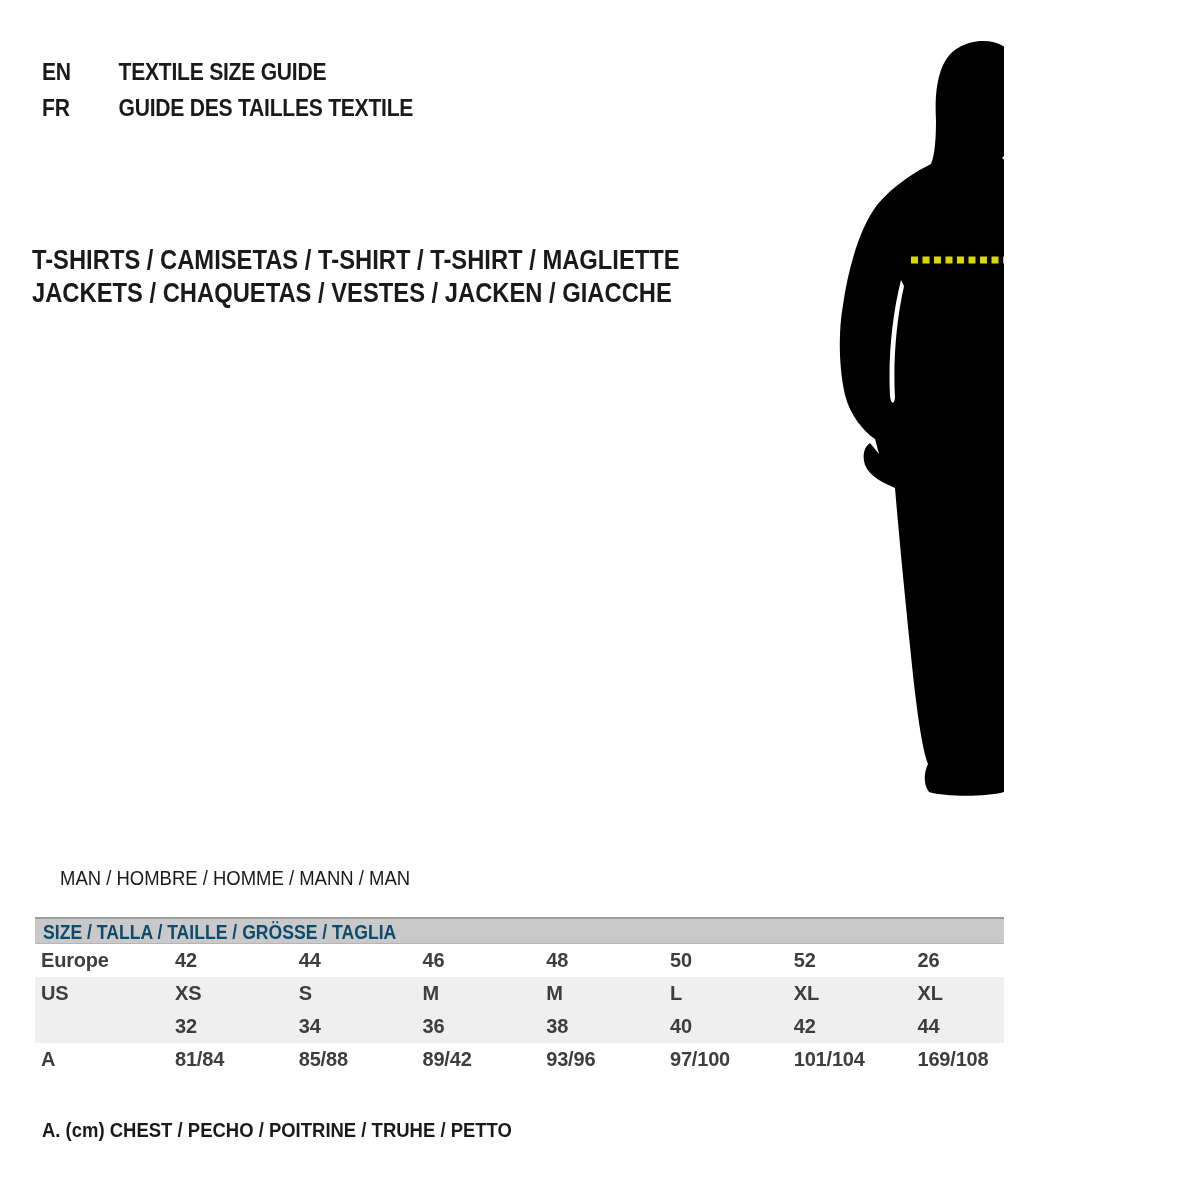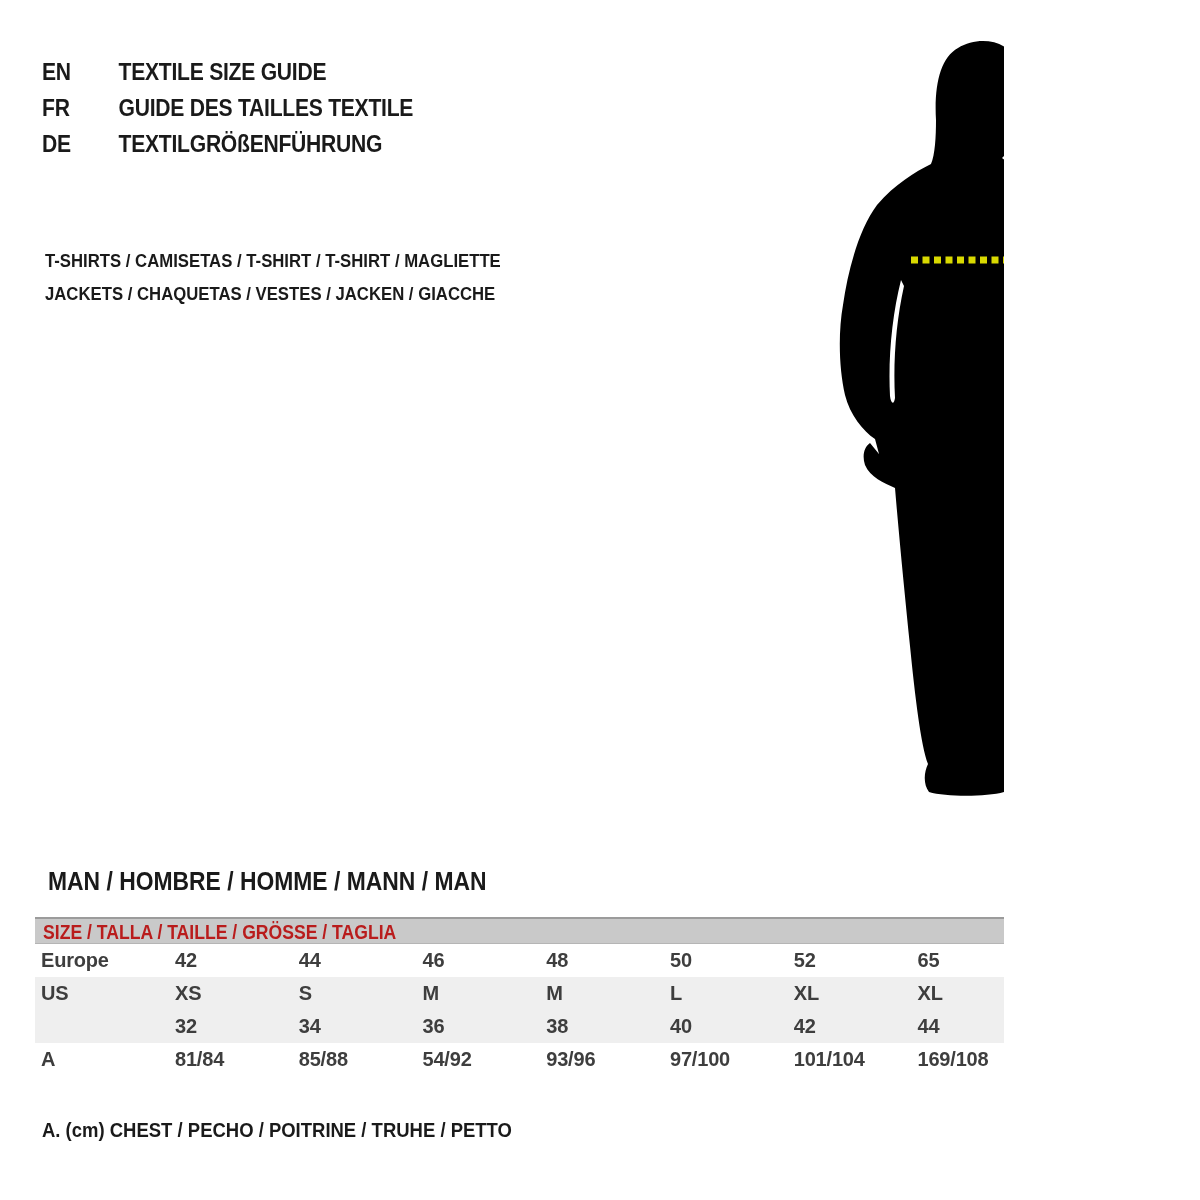--- a/index.html
+++ b/index.html
@@ -8,32 +8,32 @@
     font-family:"Liberation Sans",sans-serif;color:#1a1a1a;margin-top:24px;
   }
   .condensed{transform:scaleX(0.88);transform-origin:0 0;display:inline-block;white-space:nowrap;}
 
   
   .lang-block{position:absolute;left:42px;top:30px;}
   .lang-row{display:flex;height:36px;line-height:36px;font-size:24px;font-weight:700;letter-spacing:-0.3px;}
   .lang-code{width:87px;}
 
   
-  .categories{position:absolute;left:45px;top:220px;font-size:19px;font-weight:700;line-height:33px;}
+  .categories{position:absolute;left:32px;top:220px;font-size:27px;font-weight:700;line-height:33px;}
 
   
   .figure-area{position:absolute;left:818px;top:0;width:382px;height:800px;}
 
   
-  .gender-header{position:absolute;left:48px;top:842px;font-size:26px;font-weight:700;}
+  .gender-header{position:absolute;left:60px;top:842px;font-size:21px;font-weight:400;}
 
   
   .size-table{position:absolute;left:35px;top:893px;width:1130px;font-size:20px;color:#3e3e3e;}
   .table-header{
-    height:27px;line-height:27px;background:#c9c9c9;color:#b91c1c;
+    height:27px;line-height:27px;background:#c9c9c9;color:#0c4a6e;
     border-top:2px solid #9b9b9b;border-bottom:1px solid #b5b5b5;
     padding-left:8px;font-weight:700;font-size:20px;box-sizing:border-box;
   }
   .t-row{display:grid;grid-template-columns:140px repeat(8,1fr);height:33px;line-height:33px;font-weight:700;letter-spacing:-0.2px;}
   .t-row.alt{background:#efefef;}
   .t-label{text-align:left;padding-left:6px;}
   .t-cell{text-align:left;}
 
   
   .footer-note{position:absolute;left:42px;top:1094px;font-size:21px;font-weight:700;}
@@ -47,26 +47,20 @@
     <div class="lang-row">
       <span class="condensed" style="display:flex;">
         <span class="lang-code">EN</span>
         <span>TEXTILE SIZE GUIDE</span>
       </span>
     </div>
     <div class="lang-row">
       <span class="condensed" style="display:flex;">
         <span class="lang-code">FR</span>
         <span>GUIDE DES TAILLES TEXTILE</span>
-      </span>
-    </div>
-    <div class="lang-row">
-      <span class="condensed" style="display:flex;">
-        <span class="lang-code">DE</span>
-        <span>TEXTILGRÖßENFÜHRUNG</span>
       </span>
     </div>
   </div>
 
   <div class="categories">
     <div><span class="condensed">T-SHIRTS / CAMISETAS / T-SHIRT / T-SHIRT / MAGLIETTE</span></div>
     <div><span class="condensed">JACKETS / CHAQUETAS / VESTES / JACKEN / GIACCHE</span></div>
   </div>
 
   <div class="figure-area">
@@ -128,21 +122,21 @@
     </div>
 
     <div class="t-row">
       <div class="t-label">Europe</div>
       <div class="t-cell">42</div>
       <div class="t-cell">44</div>
       <div class="t-cell">46</div>
       <div class="t-cell">48</div>
       <div class="t-cell">50</div>
       <div class="t-cell">52</div>
-      <div class="t-cell">65</div>
+      <div class="t-cell">26</div>
       <div class="t-cell">56</div>
     </div>
 
     <div class="t-row alt">
       <div class="t-label">US</div>
       <div class="t-cell">XS</div>
       <div class="t-cell">S</div>
       <div class="t-cell">M</div>
       <div class="t-cell">M</div>
       <div class="t-cell">L</div>
@@ -160,21 +154,21 @@
       <div class="t-cell">40</div>
       <div class="t-cell">42</div>
       <div class="t-cell">44</div>
       <div class="t-cell">46</div>
     </div>
 
     <div class="t-row">
       <div class="t-label">A</div>
       <div class="t-cell">81/84</div>
       <div class="t-cell">85/88</div>
-      <div class="t-cell">54/92</div>
+      <div class="t-cell">89/42</div>
       <div class="t-cell">93/96</div>
       <div class="t-cell">97/100</div>
       <div class="t-cell">101/104</div>
       <div class="t-cell">169/108</div>
       <div class="t-cell">109/112</div>
     </div>
   </div>
 
   <div class="footer-note">
     <span class="condensed">A. (cm) CHEST / PECHO / POITRINE / TRUHE / PETTO</span>

